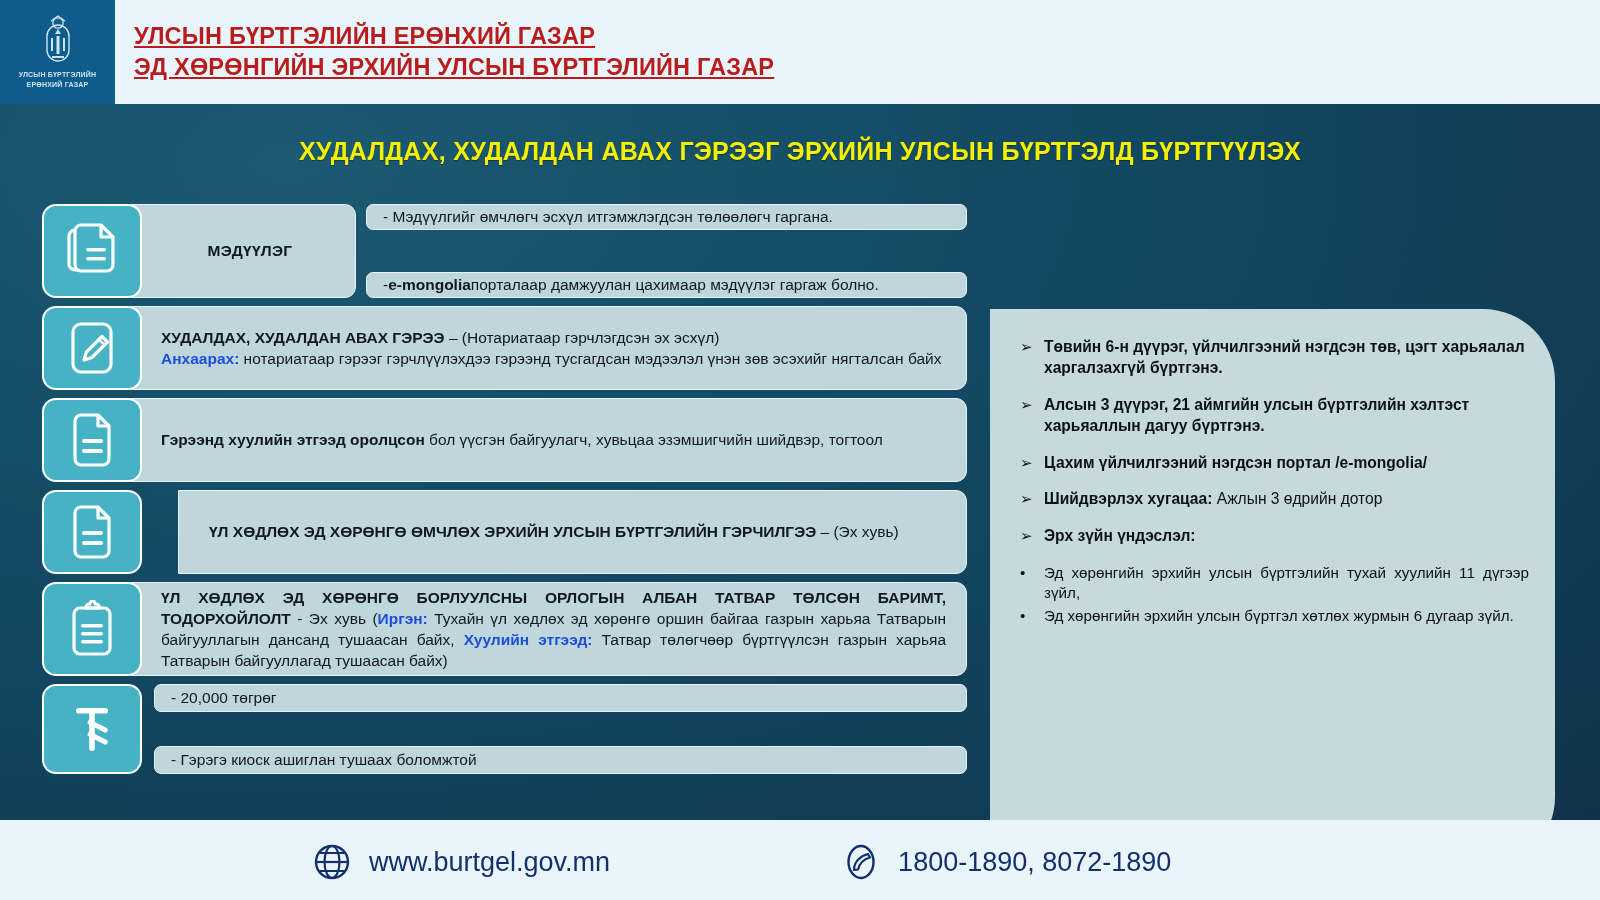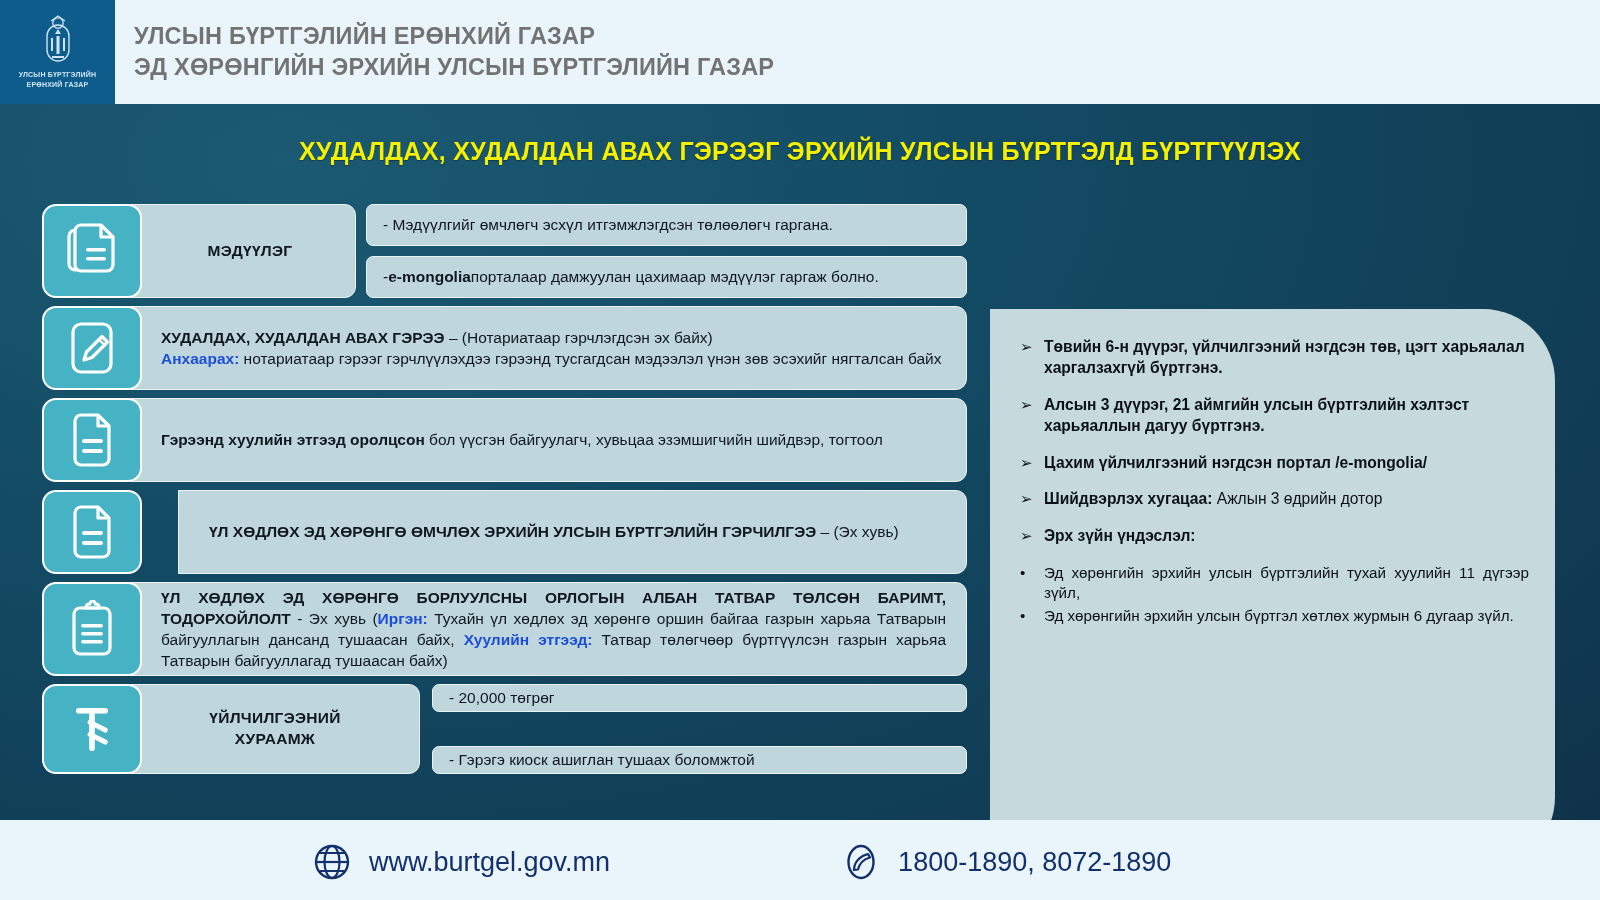--- a/index.html
+++ b/index.html
@@ -35,26 +35,27 @@
     letter-spacing: .2px;
     text-align: center;
     line-height: 1.35;
   }
   .header-titles {
     flex: 1;
     display: flex; flex-direction: column; justify-content: center;
     padding-left: 19px;
   }
   .header-titles .t {
-    color: #737373;
+    color: #b91c1c;
     font-weight: bold;
     font-size: 23.5px;
     letter-spacing: .2px;
     line-height: 1.33;
     white-space: nowrap;
+    text-decoration: underline;
   }
 
   
   .stage {
     position: absolute; top: 104px; left: 0;
     width: 1600px; height: 716px;
     background:
       radial-gradient(120% 150% at 18% 8%, #1b5a72 0%, #134a63 38%, #113d56 70%, #0e2f45 100%),
       linear-gradient(160deg, #17586f 0%, #0f3a51 60%, #0d2b40 100%);
   }
@@ -115,21 +116,21 @@
   .r1 .strips {
     margin-left: 10px;
     flex: 1;
     display: flex; flex-direction: column; justify-content: space-between;
     height: 94px;
   }
   .strip {
     background: #bfd6dc;
     border: 1px solid #e9f2f5;
     border-radius: 7px;
-    height: 42px;
+    height: 26px;
     display: flex; align-items: center;
     padding: 0 16px;
     font-size: 15.5px;
     color: #111820;
   }
 
   
   .rtext { min-height: 84px; }
   .rtext .panel {
     margin-left: -12px;
@@ -278,21 +279,21 @@
         <div class="icon-tile">
           <svg width="52" height="56" viewBox="0 0 52 56">
             <rect x="7" y="4" width="38" height="48" rx="8" fill="none" stroke="#fff" stroke-width="3.2"></rect>
             <path d="M18 40 l2.5 -8 L36 16.5 l5.5 5.5 L26 37.5 z" fill="none" stroke="#fff" stroke-width="3.2" stroke-linejoin="round"></path>
             <path d="M33 19.5 l5.5 5.5" stroke="#fff" stroke-width="2.4"></path>
           </svg>
         </div>
         <div class="panel">
           <div>
             <div>
-              <span class="b">ХУДАЛДАХ, ХУДАЛДАН АВАХ ГЭРЭЭ</span><span> – (Нотариатаар гэрчлэгдсэн эх байх)</span>
+              <span class="b">ХУДАЛДАХ, ХУДАЛДАН АВАХ ГЭРЭЭ</span><span> – (Нотариатаар гэрчлэгдсэн эх эсхүл)</span>
             </div>
             <div>
               <span class="red">Анхаарах:</span><span> нотариатаар гэрээг гэрчлүүлэхдээ гэрээнд тусгагдсан мэдээлэл үнэн зөв эсэхийг нягталсан байх</span>
             </div>
           </div>
         </div>
       </div>
 
       <div class="row rtext r3">
         <div class="icon-tile">
@@ -344,26 +345,20 @@
       </div>
 
       <div class="row r6">
         <div class="icon-tile">
           <svg width="48" height="56" viewBox="0 0 48 56">
             <rect x="8" y="7" width="32" height="5.6" rx="2.8" fill="#fff"></rect>
             <rect x="21.2" y="7" width="5.6" height="43" rx="2.8" fill="#fff"></rect>
             <rect x="21" y="18" width="22" height="5" rx="2.5" fill="#fff" transform="rotate(27 21 18)"></rect>
             <rect x="21" y="30" width="22" height="5" rx="2.5" fill="#fff" transform="rotate(27 21 30)"></rect>
           </svg>
-        </div>
-        <div class="panel label-panel">
-          <div class="lbl">
-            <span>ҮЙЛЧИЛГЭЭНИЙ</span><br>
-            <span>ХУРААМЖ</span>
-          </div>
         </div>
         <div class="strips">
           <div class="strip">- 20,000 төгрөг</div>
           <div class="strip">- Гэрэгэ киоск ашиглан тушаах боломжтой</div>
         </div>
       </div>
 
     </div>
 
     <div class="right-panel">

